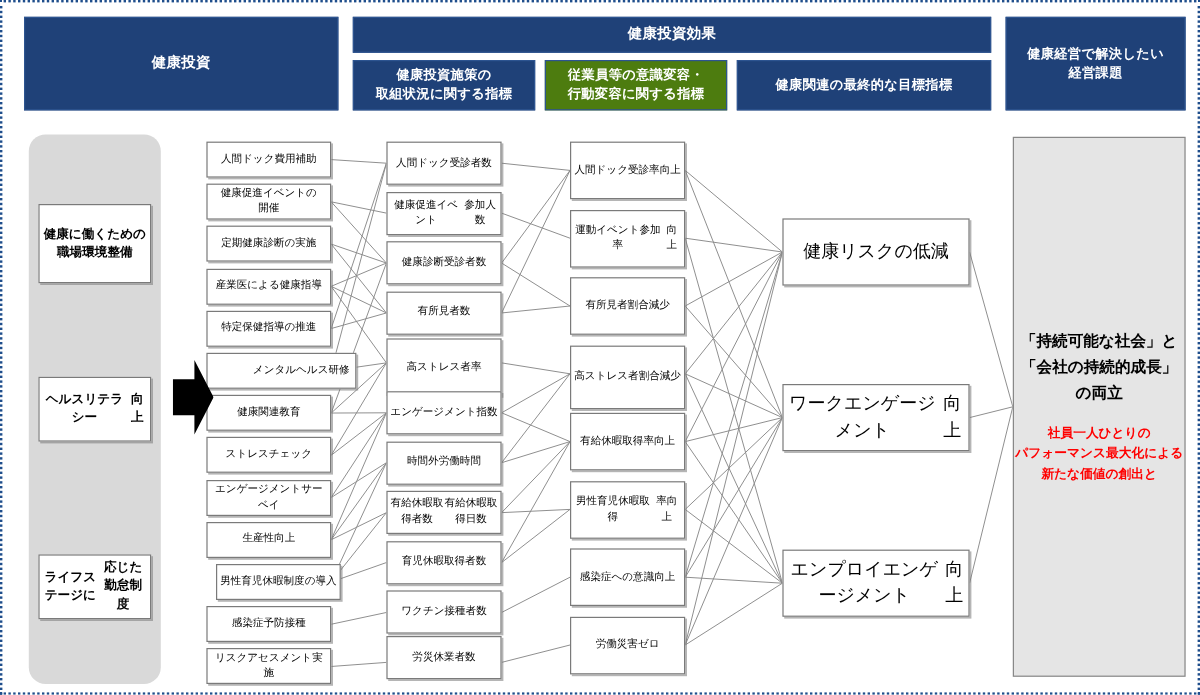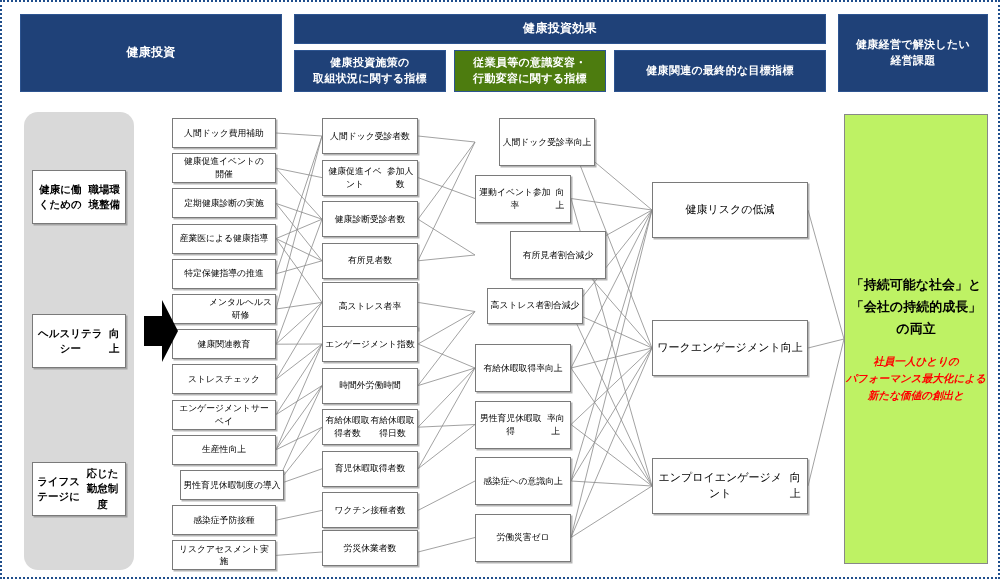--- a/index.html
+++ b/index.html
@@ -47,48 +47,48 @@
     border:1px solid #7a7a7a;
     box-shadow:1.5px 1.5px 0 rgba(120,120,120,.55);
     box-sizing:border-box;
     display:flex;align-items:center;justify-content:center;
     text-align:center;
     color:#000000;
     font-size:10.5px;
     line-height:1.45;
     padding:1px 2px;
   }
-  .node.small{font-size:11px;}
+  .node.small{font-size:15px;}
   .node.xsmall{font-size:8.8px;}
   .rail-node{
     font-weight:bold;
     font-size:10.5px;
     box-shadow:1.5px 1.5px 0 rgba(120,120,120,.55);
   }
   
   .fatarrow{
     position:absolute;z-index:5;
   }
   
   #outcome-box{
     position:absolute;z-index:4;
-    background:#bef264;
+    background:#e5e5e5;
     border:1px solid #888888;
     box-sizing:border-box;
     display:flex;flex-direction:column;
     align-items:center;justify-content:center;
   }
   #outcome-box .main{
     font-weight:bold;font-size:13px;line-height:1.7;
     text-align:center;color:#000;
   }
   #outcome-box .sub{
     margin-top:13px;
     font-weight:bold;font-size:10.6px;line-height:1.62;
-    text-align:center;color:#ff0000;font-style:italic;
+    text-align:center;color:#ff0000;
   }
   .ln{display:block;}
 </style>
 </head>
 <body>
 
 <div id="root">
 
   <svg id="edges" viewBox="0 0 1000 579" preserveAspectRatio="none">
       <line x1="274" y1="131" x2="320" y2="134" stroke="#8a8a8a" stroke-width="0.8"></line>
@@ -191,21 +191,21 @@
       <div class="hdr" style="left: 836px; top: 12px; width: 150px; height: 78px; font-size: 11px; background: rgb(31, 65, 120);">
         <div>
           <span class="ln">健康経営で解決したい</span>
           <span class="ln">経営課題</span>
         </div>
       </div>
     </div>
 
   <div class="rail" id="rail" style="left: 22px; top: 110px; width: 110px; height: 458px; background: rgb(217, 217, 217);"></div>
   <div id="rail-boxes">
-      <div class="node rail-node" style="left: 30px; top: 168px; width: 94px; height: 54px;">
+      <div class="node rail-node" style="left: 30px; top: 168px; width: 94px; height: 66px; flex-direction: column;">
         <span class="ln">健康に働くための</span>
         <span class="ln">職場環境整備</span>
       </div>
       <div class="node rail-node" style="left: 30px; top: 312px; width: 94px; height: 54px;">
         <span class="ln">ヘルスリテラシー</span>
         <span class="ln">向上</span>
       </div>
       <div class="node rail-node" style="left: 30px; top: 460px; width: 94px; height: 54px;">
         <span class="ln">ライフステージに</span>
         <span class="ln">応じた勤怠制度</span>
@@ -228,21 +228,21 @@
       </div>
       <div class="node xsmall" style="left: 170px; top: 186.4px; width: 104px; height: 30px;">
         <span class="ln">定期健康診断の実施</span>
       </div>
       <div class="node xsmall" style="left: 170px; top: 221.6px; width: 104px; height: 30px;">
         <span class="ln">産業医による健康指導</span>
       </div>
       <div class="node xsmall" style="left: 170px; top: 256.8px; width: 104px; height: 30px;">
         <span class="ln">特定保健指導の推進</span>
       </div>
-      <div class="node xsmall" style="left: 170px; top: 292px; width: 104px; height: 30px; padding-left: 35px;">
+      <div class="node xsmall" style="left: 170px; top: 292px; width: 125px; height: 30px; padding-left: 35px;">
         <span class="ln">メンタルヘルス研修</span>
       </div>
       <div class="node xsmall" style="left: 170px; top: 327.2px; width: 104px; height: 30px;">
         <span class="ln">健康関連教育</span>
       </div>
       <div class="node xsmall" style="left: 170px; top: 362.4px; width: 104px; height: 30px;">
         <span class="ln">ストレスチェック</span>
       </div>
       <div class="node xsmall" style="left: 170px; top: 397.6px; width: 104px; height: 30px;">
         <span class="ln">エンゲージメントサーベイ</span>
@@ -292,33 +292,33 @@
         <span class="ln">育児休暇取得者数</span>
       </div>
       <div class="node xsmall" style="left: 320px; top: 490.4px; width: 96px; height: 36px;">
         <span class="ln">ワクチン接種者数</span>
       </div>
       <div class="node xsmall" style="left: 320px; top: 528px; width: 96px; height: 36px;">
         <span class="ln">労災休業者数</span>
       </div>
     </div>
   <div id="col-behavior">
-      <div class="node xsmall" style="left: 497px; top: 116px; width: 96px; height: 48px;">
+      <div class="node xsmall" style="left: 473px; top: 116px; width: 96px; height: 48px;">
         <span class="ln">人間ドック受診率</span>
         <span class="ln">向上</span>
       </div>
       <div class="node xsmall" style="left: 473px; top: 172.5px; width: 96px; height: 48px;">
         <span class="ln">運動イベント参加率</span>
         <span class="ln">向上</span>
       </div>
-      <div class="node xsmall" style="left: 473px; top: 229px; width: 96px; height: 48px; margin-left: 35px;">
+      <div class="node xsmall" style="left: 473px; top: 229px; width: 96px; height: 48px;">
         <span class="ln">有所見者割合</span>
         <span class="ln">減少</span>
       </div>
-      <div class="node xsmall" style="left: 485px; top: 285.5px; width: 96px; height: 36px;">
+      <div class="node xsmall" style="left: 473px; top: 285.5px; width: 96px; height: 53px;">
         <span class="ln">高ストレス者割合</span>
         <span class="ln">減少</span>
       </div>
       <div class="node xsmall" style="left: 473px; top: 342px; width: 96px; height: 48px;">
         <span class="ln">有給休暇取得率</span>
         <span class="ln">向上</span>
       </div>
       <div class="node xsmall" style="left: 473px; top: 398.5px; width: 96px; height: 48px;">
         <span class="ln">男性育児休暇取得</span>
         <span class="ln">率向上</span>

